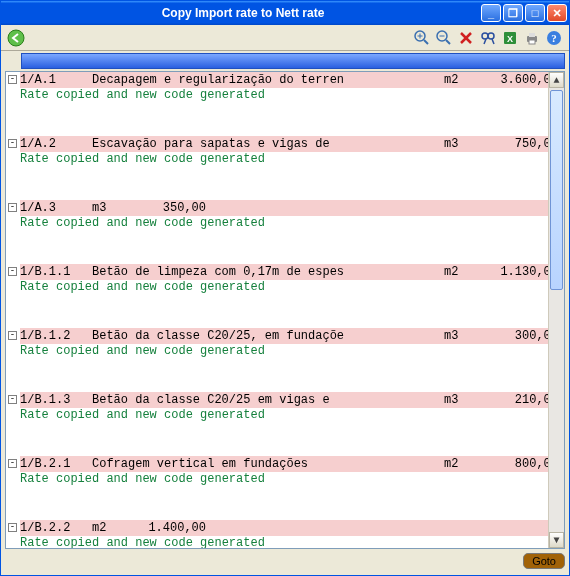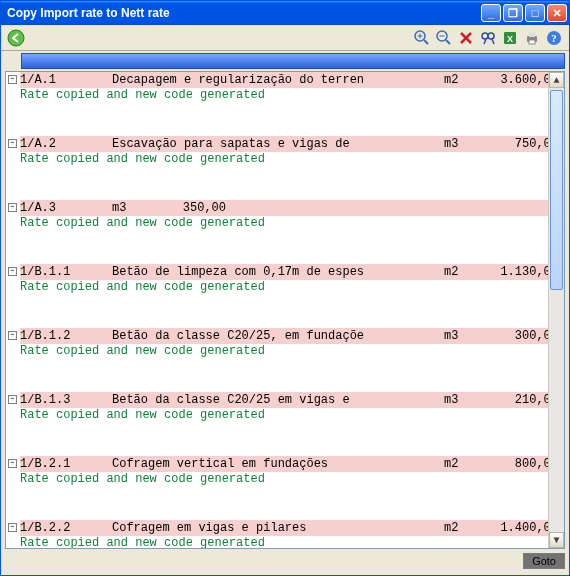--- a/index.html
+++ b/index.html
@@ -19,21 +19,21 @@
     height: 24px;
     background: linear-gradient(to bottom, #3a95ff 0%, #0054e3 10%, #0054e3 90%, #0048c7 100%);
     display: flex;
     align-items: center;
     padding: 0 2px 0 6px;
     color: #fff;
     font-family: "Trebuchet MS", Tahoma, sans-serif;
     font-weight: bold;
     font-size: 12px;
   }
-  .titlebar .title-text { flex: 1; }
+  .titlebar .title-text { flex: 1; text-align: center; }
   .winbtn {
     width: 20px; height: 18px;
     margin-left: 2px;
     display: flex; align-items: center; justify-content: center;
     border: 1px solid #fff;
     border-radius: 3px;
     font-family: Arial, sans-serif;
     font-size: 11px;
     font-weight: bold;
     color: #fff;
@@ -89,21 +89,21 @@
     top: 3px;
     width: 9px; height: 9px;
     border: 1px solid #808080;
     background: #fff;
     font-size: 9px;
     line-height: 7px;
     text-align: center;
     color: #000;
     cursor: pointer;
   }
-  .col-code { width: 92px; }
+  .col-code { width: 72px; }
   .col-desc { flex: 1; overflow: hidden; }
   .col-unit { width: 30px; }
   .col-rate { width: 84px; text-align: right; }
   .status-row {
     height: 16px;
     font-family: "Lucida Console","Courier New",monospace;
     font-size: 12px;
     color: #15803d;
     padding-left: 0;
     white-space: pre;
@@ -130,23 +130,23 @@
     border-radius:2px;
   }
   .bottombar {
     position:absolute; left:4px; right:4px; bottom:4px; height:20px;
     display:flex; justify-content:flex-end; align-items:center;
   }
   .goto-btn {
     font-family: Tahoma, sans-serif;
     font-size: 11px;
     padding: 1px 8px;
-    background: #737373;
+    background: #a16207;
     border: 1px solid #7a7a7a;
-    border-radius: 0;
+    border-radius: 5px;
     cursor: pointer;
   }
 </style>
 </head>
 <body>
 
 <div class="titlebar">
   <span class="title-text">Copy Import rate to Nett rate</span>
   <div class="winbtn blue">_</div>
   <div class="winbtn blue">❐</div>
@@ -230,21 +230,21 @@
       <div class="gap"></div>
       <div class="item-row"><div class="toggle">-</div><span class="col-code">1/B.1.2</span><span class="col-desc">Betão da classe C20/25, em fundaçõe</span><span class="col-unit">m3</span><span class="col-rate">300,00</span></div>
       <div class="status-row">Rate copied and new code generated</div>
       <div class="gap"></div>
       <div class="item-row"><div class="toggle">-</div><span class="col-code">1/B.1.3</span><span class="col-desc">Betão da classe C20/25 em vigas e</span><span class="col-unit">m3</span><span class="col-rate">210,00</span></div>
       <div class="status-row">Rate copied and new code generated</div>
       <div class="gap"></div>
       <div class="item-row"><div class="toggle">-</div><span class="col-code">1/B.2.1</span><span class="col-desc">Cofragem vertical em fundações</span><span class="col-unit">m2</span><span class="col-rate">800,00</span></div>
       <div class="status-row">Rate copied and new code generated</div>
       <div class="gap"></div>
-      <div class="item-row"><div class="toggle">-</div><span class="col-code">1/B.2.2</span><span class="col-desc">Cofragem em vigas e pilares</span><span class="col-unit">m2</span><span class="col-rate">1.400,00</span></div>
+      <div class="item-row"><div class="toggle">-</div><span class="col-code">1/B.2.2</span><span class="col-unit">m2</span><span class="col-rate">1.400,00</span></div>
       <div class="status-row">Rate copied and new code generated</div>
     </div>
   <div class="vscroll">
     <div class="arrow">▲</div>
     <div class="thumb"></div>
     <div class="arrow" style="position:absolute;bottom:0;left:0;right:0">▼</div>
   </div>
 </div>
 
 <div class="bottombar">

